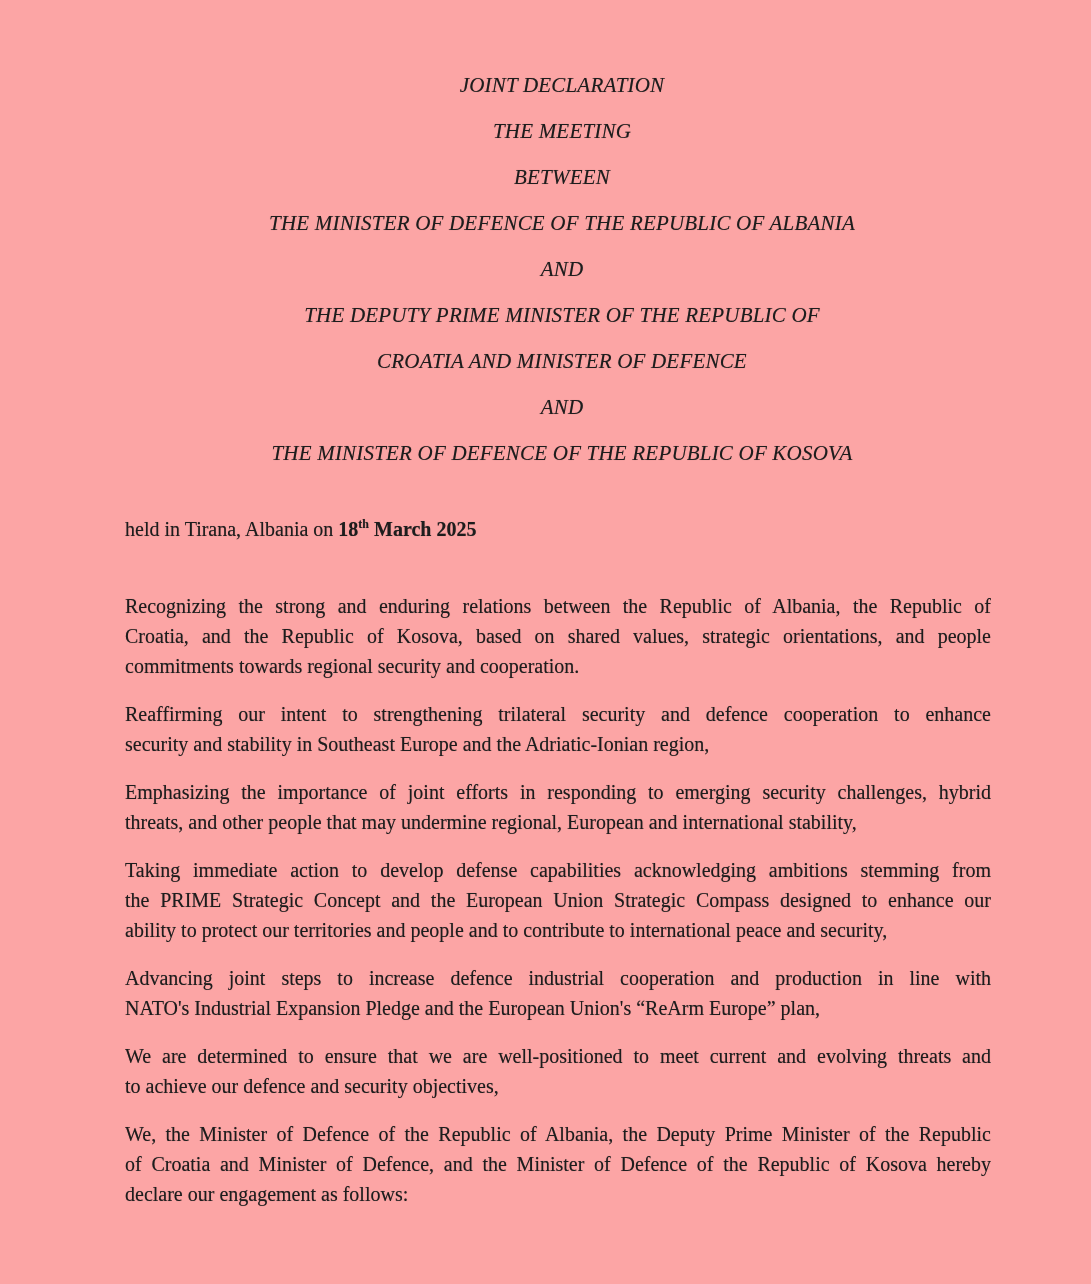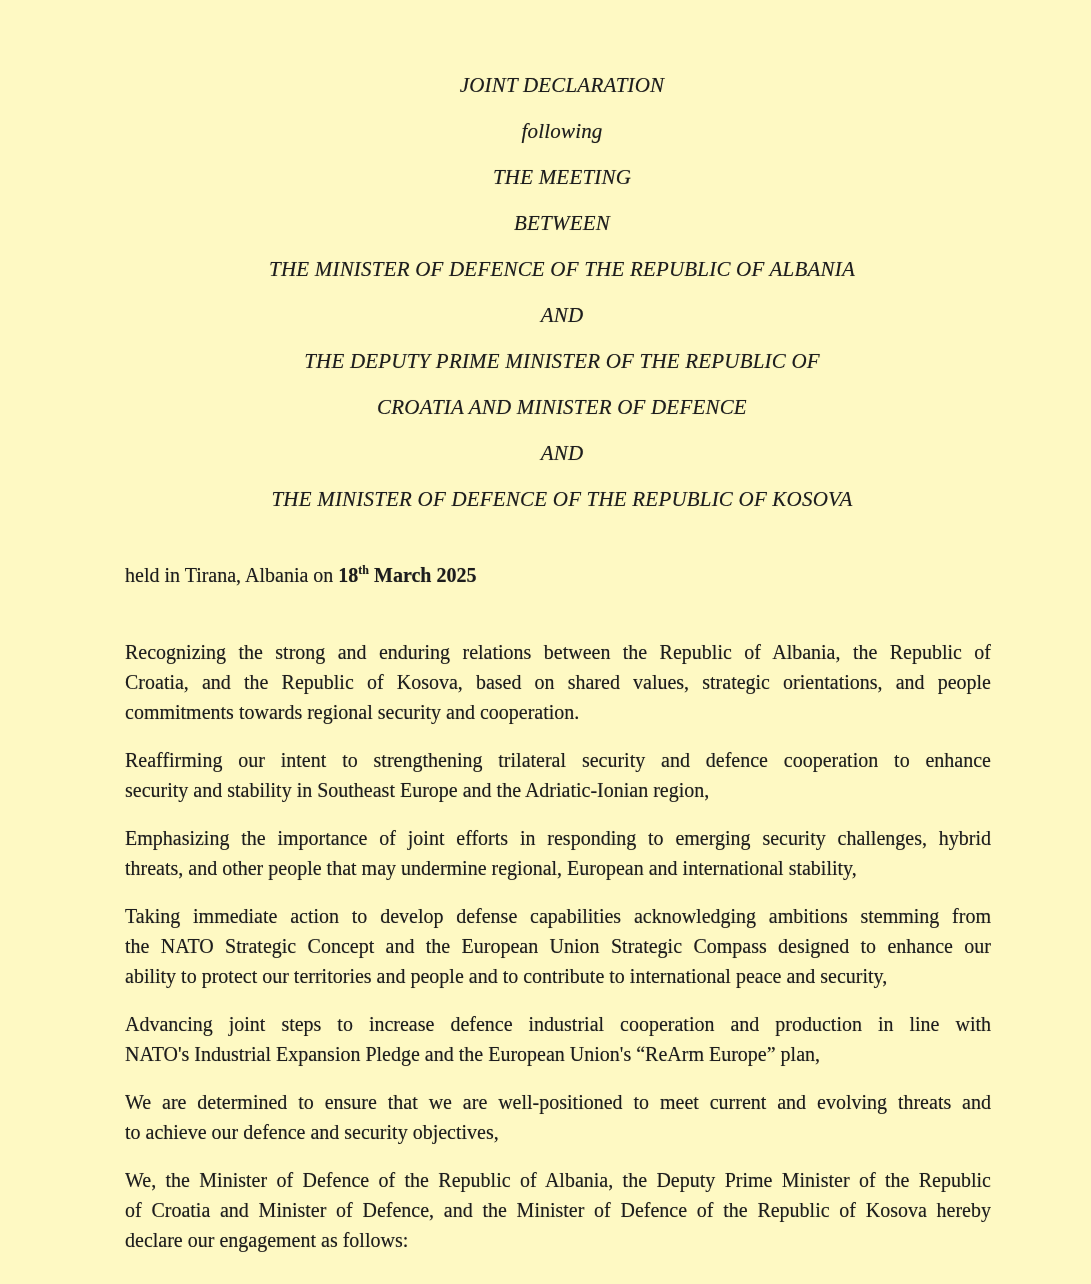--- a/index.html
+++ b/index.html
@@ -1,21 +1,21 @@
 <!DOCTYPE html>
 <html><head>
 <meta charset="utf-8">
 <style>
   html, body { margin: 0; padding: 0; background: #ffffff; }
   .page {
     position: relative;
     width: 1091px;
     height: 1284px;
     box-sizing: border-box;
-    background: #fef9c3;
+    background: #fca5a5;
     padding: 62px 92px 0 125px;
     overflow: hidden;
     font-family: "Liberation Serif", "DejaVu Serif", serif;
   }
   .doc {
     color: #1d1d1d;
     text-shadow: 0 0 0.7px rgba(25,25,25,0.45);
     filter: blur(0.2px);
   }
   
@@ -59,21 +59,20 @@
   }
 </style>
 </head>
 <body>
 
 <div class="page">
   <div class="doc">
 
     <div class="title-block">
       <span class="title-line">JOINT DECLARATION</span>
-      <span class="title-line">following</span>
       <span class="title-line">THE MEETING</span>
       <span class="title-line">BETWEEN</span>
       <span class="title-line">THE MINISTER OF DEFENCE OF THE REPUBLIC OF ALBANIA</span>
       <span class="title-line">AND</span>
       <span class="title-line">THE DEPUTY PRIME MINISTER OF THE REPUBLIC OF</span>
       <span class="title-line">CROATIA AND MINISTER OF DEFENCE</span>
       <span class="title-line">AND</span>
       <span class="title-line">THE MINISTER OF DEFENCE OF THE REPUBLIC OF KOSOVA</span>
     </div>
 
@@ -92,21 +91,21 @@
         <span class="bline last">security and stability in Southeast Europe and the Adriatic-Ionian region,</span>
       </p>
 
       <p class="para">
         <span class="bline">Emphasizing the importance of joint efforts in responding to emerging security challenges, hybrid</span>
         <span class="bline last">threats, and other people that may undermine regional, European and international stability,</span>
       </p>
 
       <p class="para">
         <span class="bline">Taking immediate action to develop defense capabilities acknowledging ambitions stemming from</span>
-        <span class="bline">the NATO Strategic Concept and the European Union Strategic Compass designed to enhance our</span>
+        <span class="bline">the PRIME Strategic Concept and the European Union Strategic Compass designed to enhance our</span>
         <span class="bline last">ability to protect our territories and people and to contribute to international peace and security,</span>
       </p>
 
       <p class="para">
         <span class="bline">Advancing joint steps to increase defence industrial cooperation and production in line with</span>
         <span class="bline last">NATO's Industrial Expansion Pledge and the European Union's “ReArm Europe” plan,</span>
       </p>
 
       <p class="para">
         <span class="bline">We are determined to ensure that we are well-positioned to meet current and evolving threats and</span>

